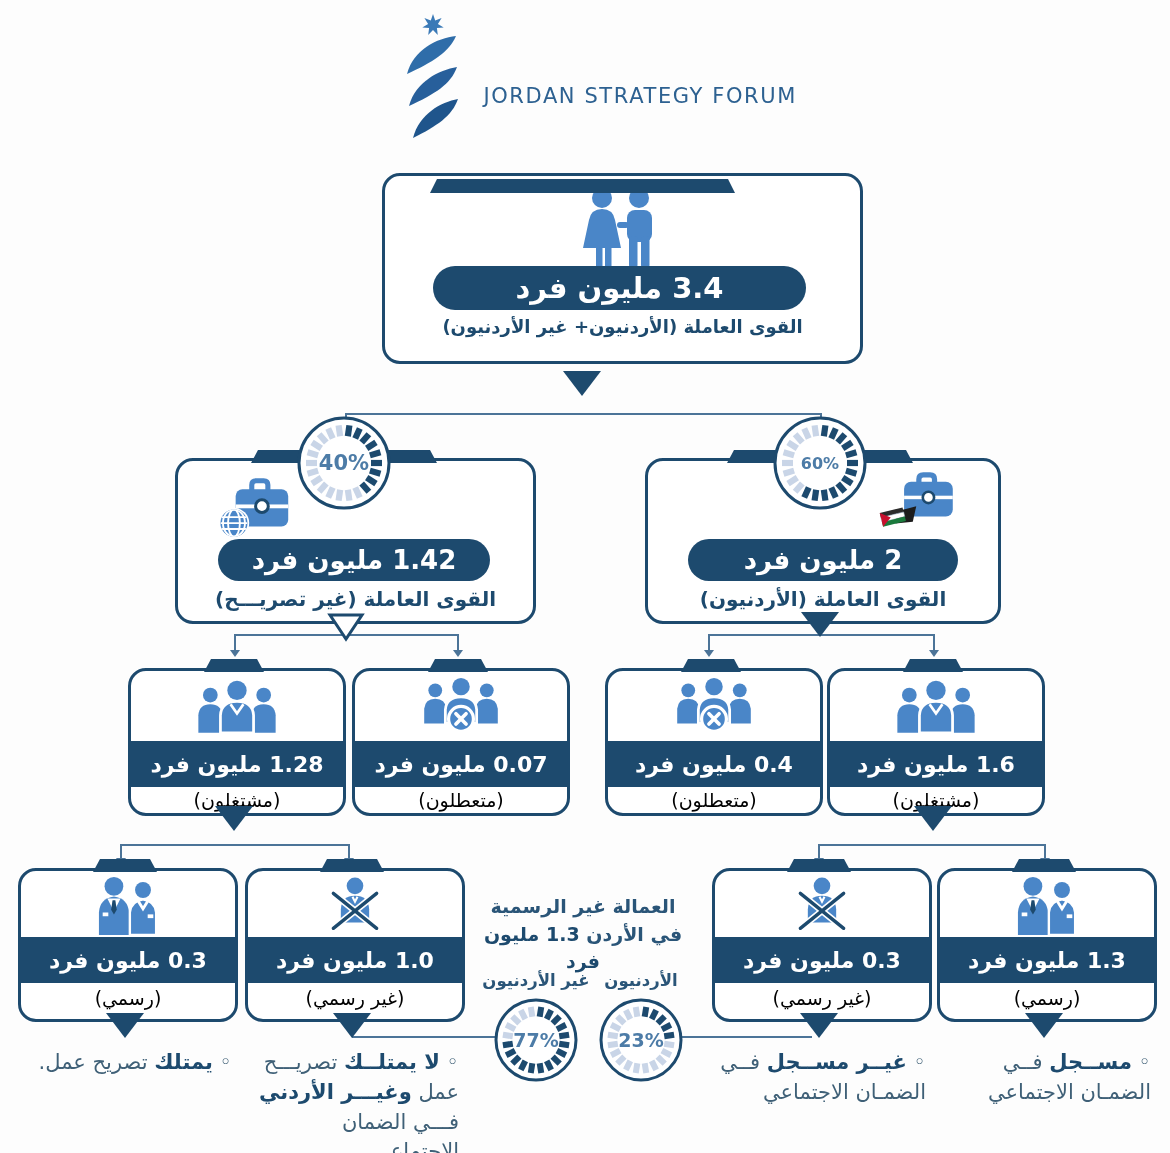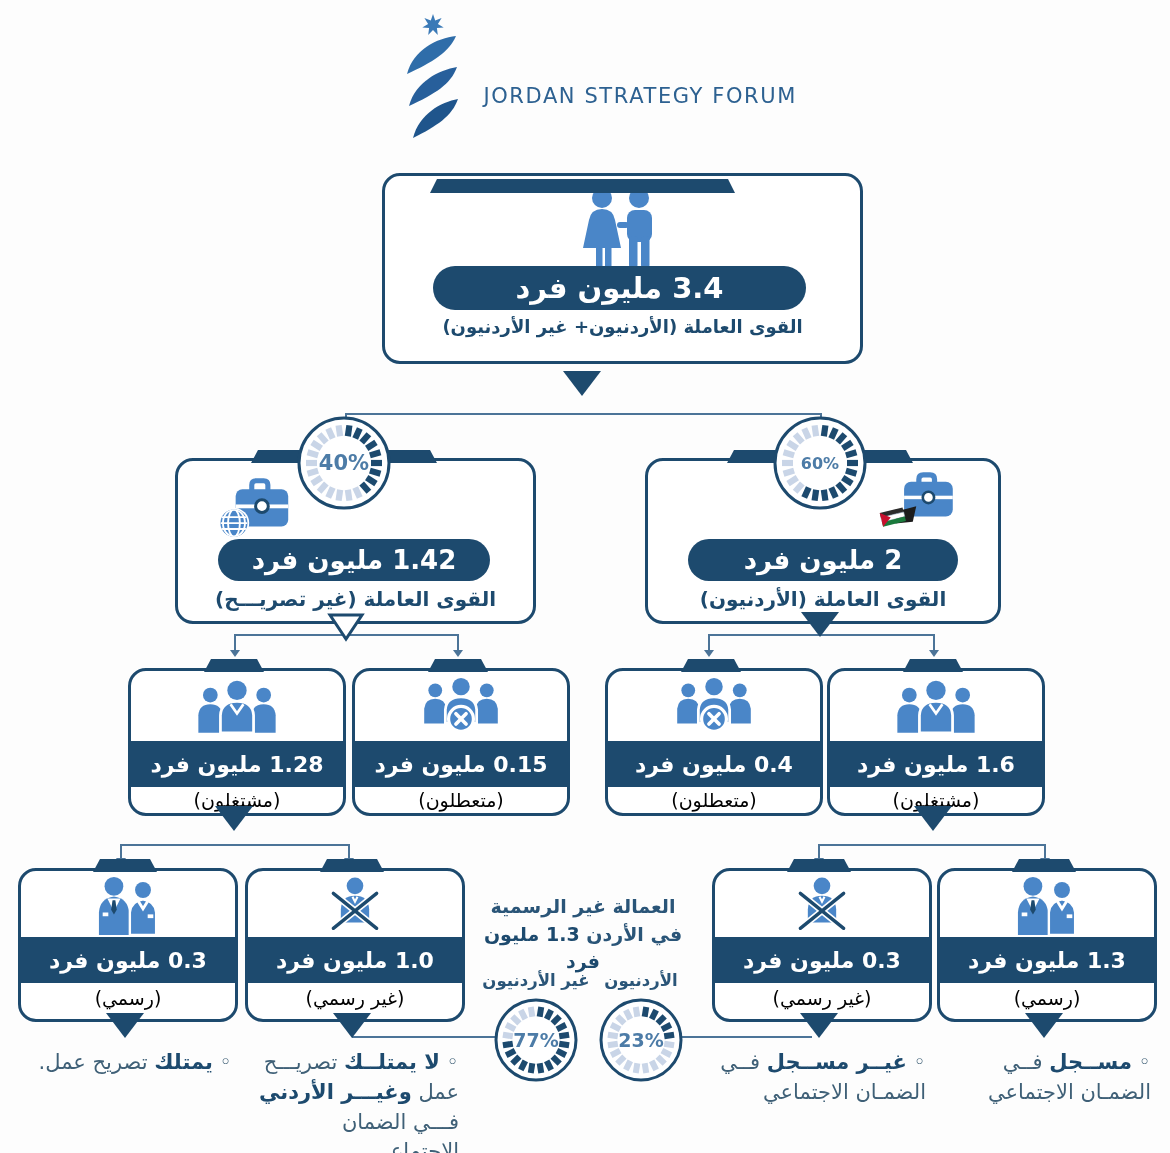--- a/index.html
+++ b/index.html
@@ -276,21 +276,21 @@
     <div class="cap" dir="rtl" style="top:118px;font-size:19px;">(مشتغلون)</div>
   </div>
   <div class="tab" style="left:428px;top:659px;width:60px;"></div>
   <div class="card" style="left:352px;top:668px;width:212px;height:142px;">
     <div class="icon-box" style="left:0;right:0;top:2px;height:66px;">
       <svg width="92" height="60">
           <use href="#sym-unemployed-group"></use>
         </svg>
     </div>
     <div class="band" dir="rtl" style="top:70px;height:46px;font-size:22px;">
-      <span>0.15 مليون فرد</span>
+      <span>0.07 مليون فرد</span>
     </div>
     <div class="cap" dir="rtl" style="top:118px;font-size:19px;">(متعطلون)</div>
   </div>
   <div class="tab" style="left:681px;top:659px;width:60px;"></div>
   <div class="card" style="left:605px;top:668px;width:212px;height:142px;">
     <div class="icon-box" style="left:0;right:0;top:2px;height:66px;">
       <svg width="92" height="60">
           <use href="#sym-unemployed-group"></use>
         </svg>
     </div>

